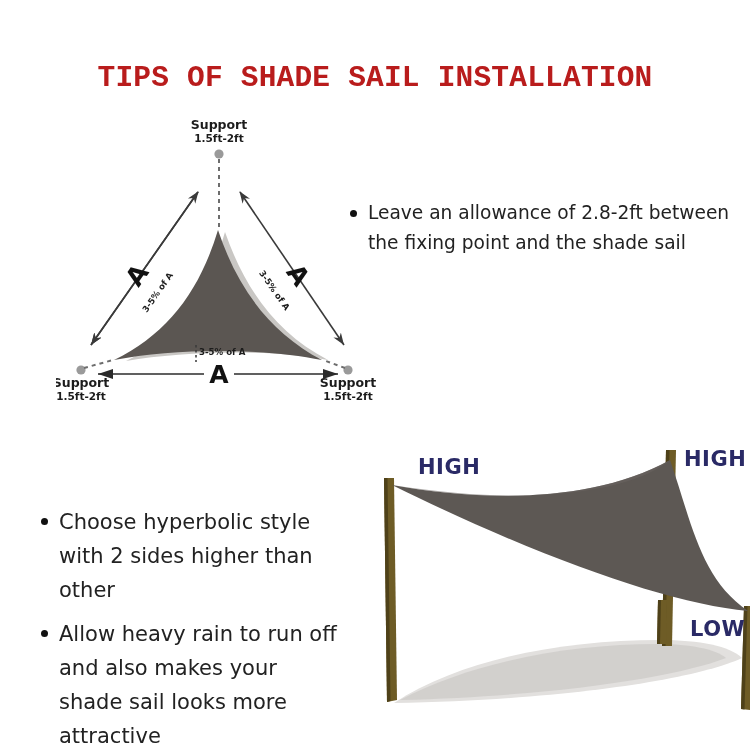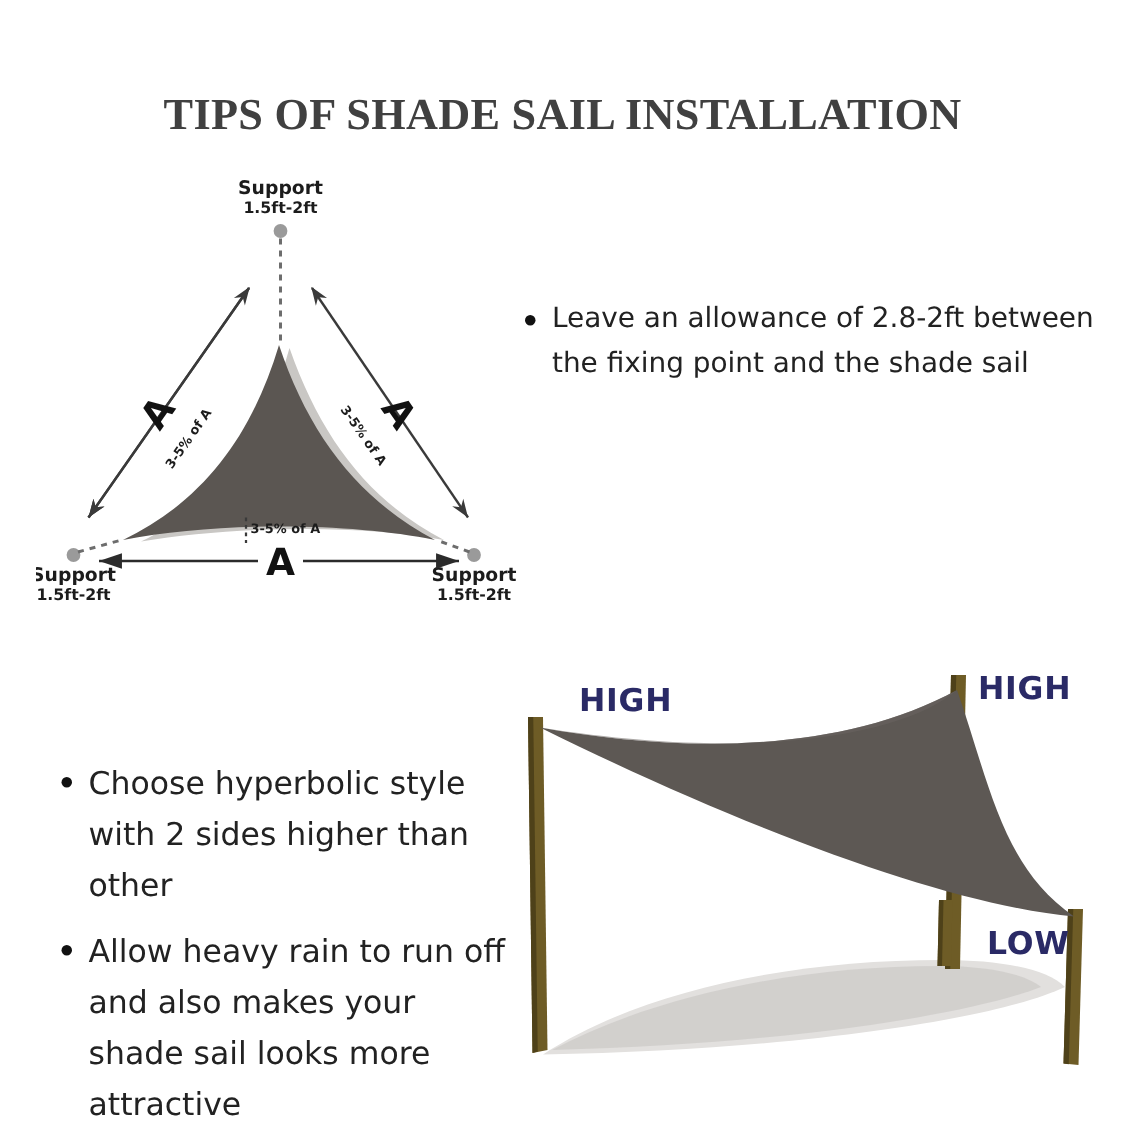--- a/index.html
+++ b/index.html
@@ -16,31 +16,32 @@
     color: #1a1a1a;
   }
 
   
   #page-title {
     position: absolute;
     top: 61px;
     left: 0;
     width: 750px;
     text-align: center;
-    font-family: Liberation Serif, serif;
+    font-family: Liberation Mono, monospace;
     font-weight: bold;
     font-size: 29.5px;
     letter-spacing: 0.2px;
-    color: #404040;
+    color: #b91c1c;
     white-space: nowrap;
   }
 
   
   .diagram {
     position: absolute;
+    margin-left: 32px;
   }
   .diagram svg { display: block; }
 
   #triangle-diagram {
     left: 24px;
     top: 112px;
     width: 330px;
     height: 300px;
   }
   #hyperbolic-diagram {

